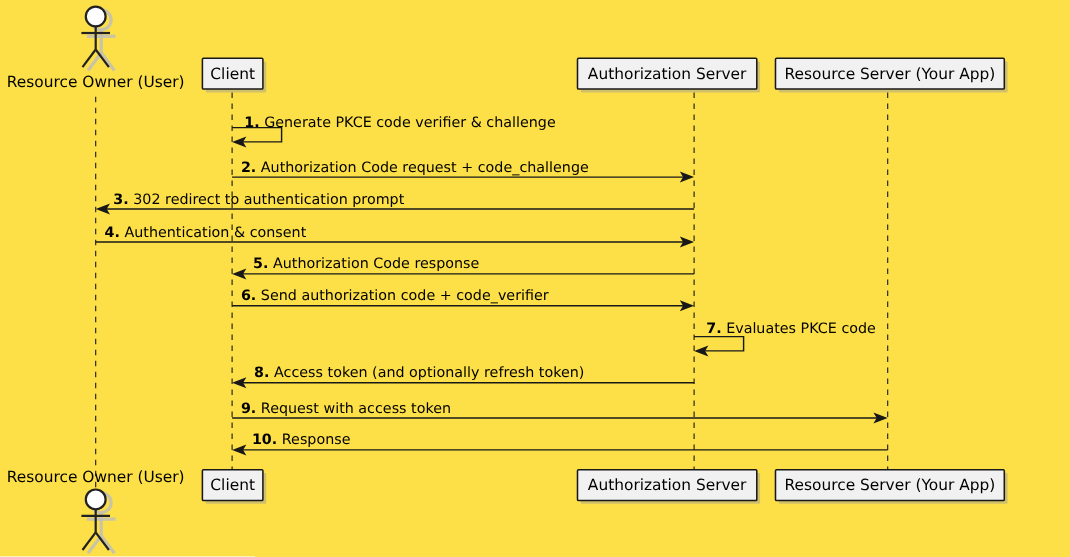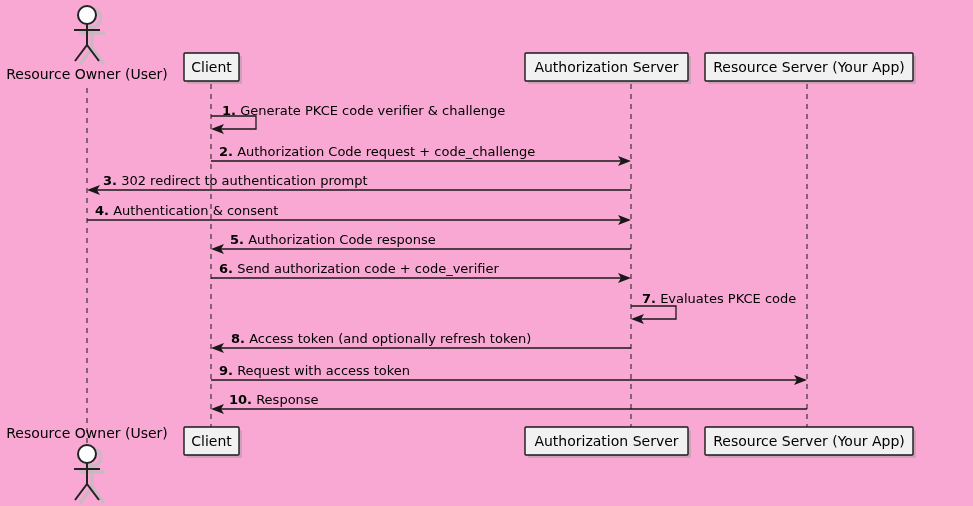--- a/index.html
+++ b/index.html
@@ -4,21 +4,21 @@
 <style>
   html, body {
     margin: 0;
     padding: 0;
     background: #FFFFFF;
   }
   #diagram-root {
     position: relative;
     width: 973px;
     height: 506px;
-    background: #f9a8d4;
+    background: #fde047;
     font-family: "DejaVu Sans", sans-serif;
     overflow: hidden;
   }
   #diagram-svg {
     position: absolute;
     left: 0;
     top: 0;
   }
   .lifeline {
     stroke: #181818;

